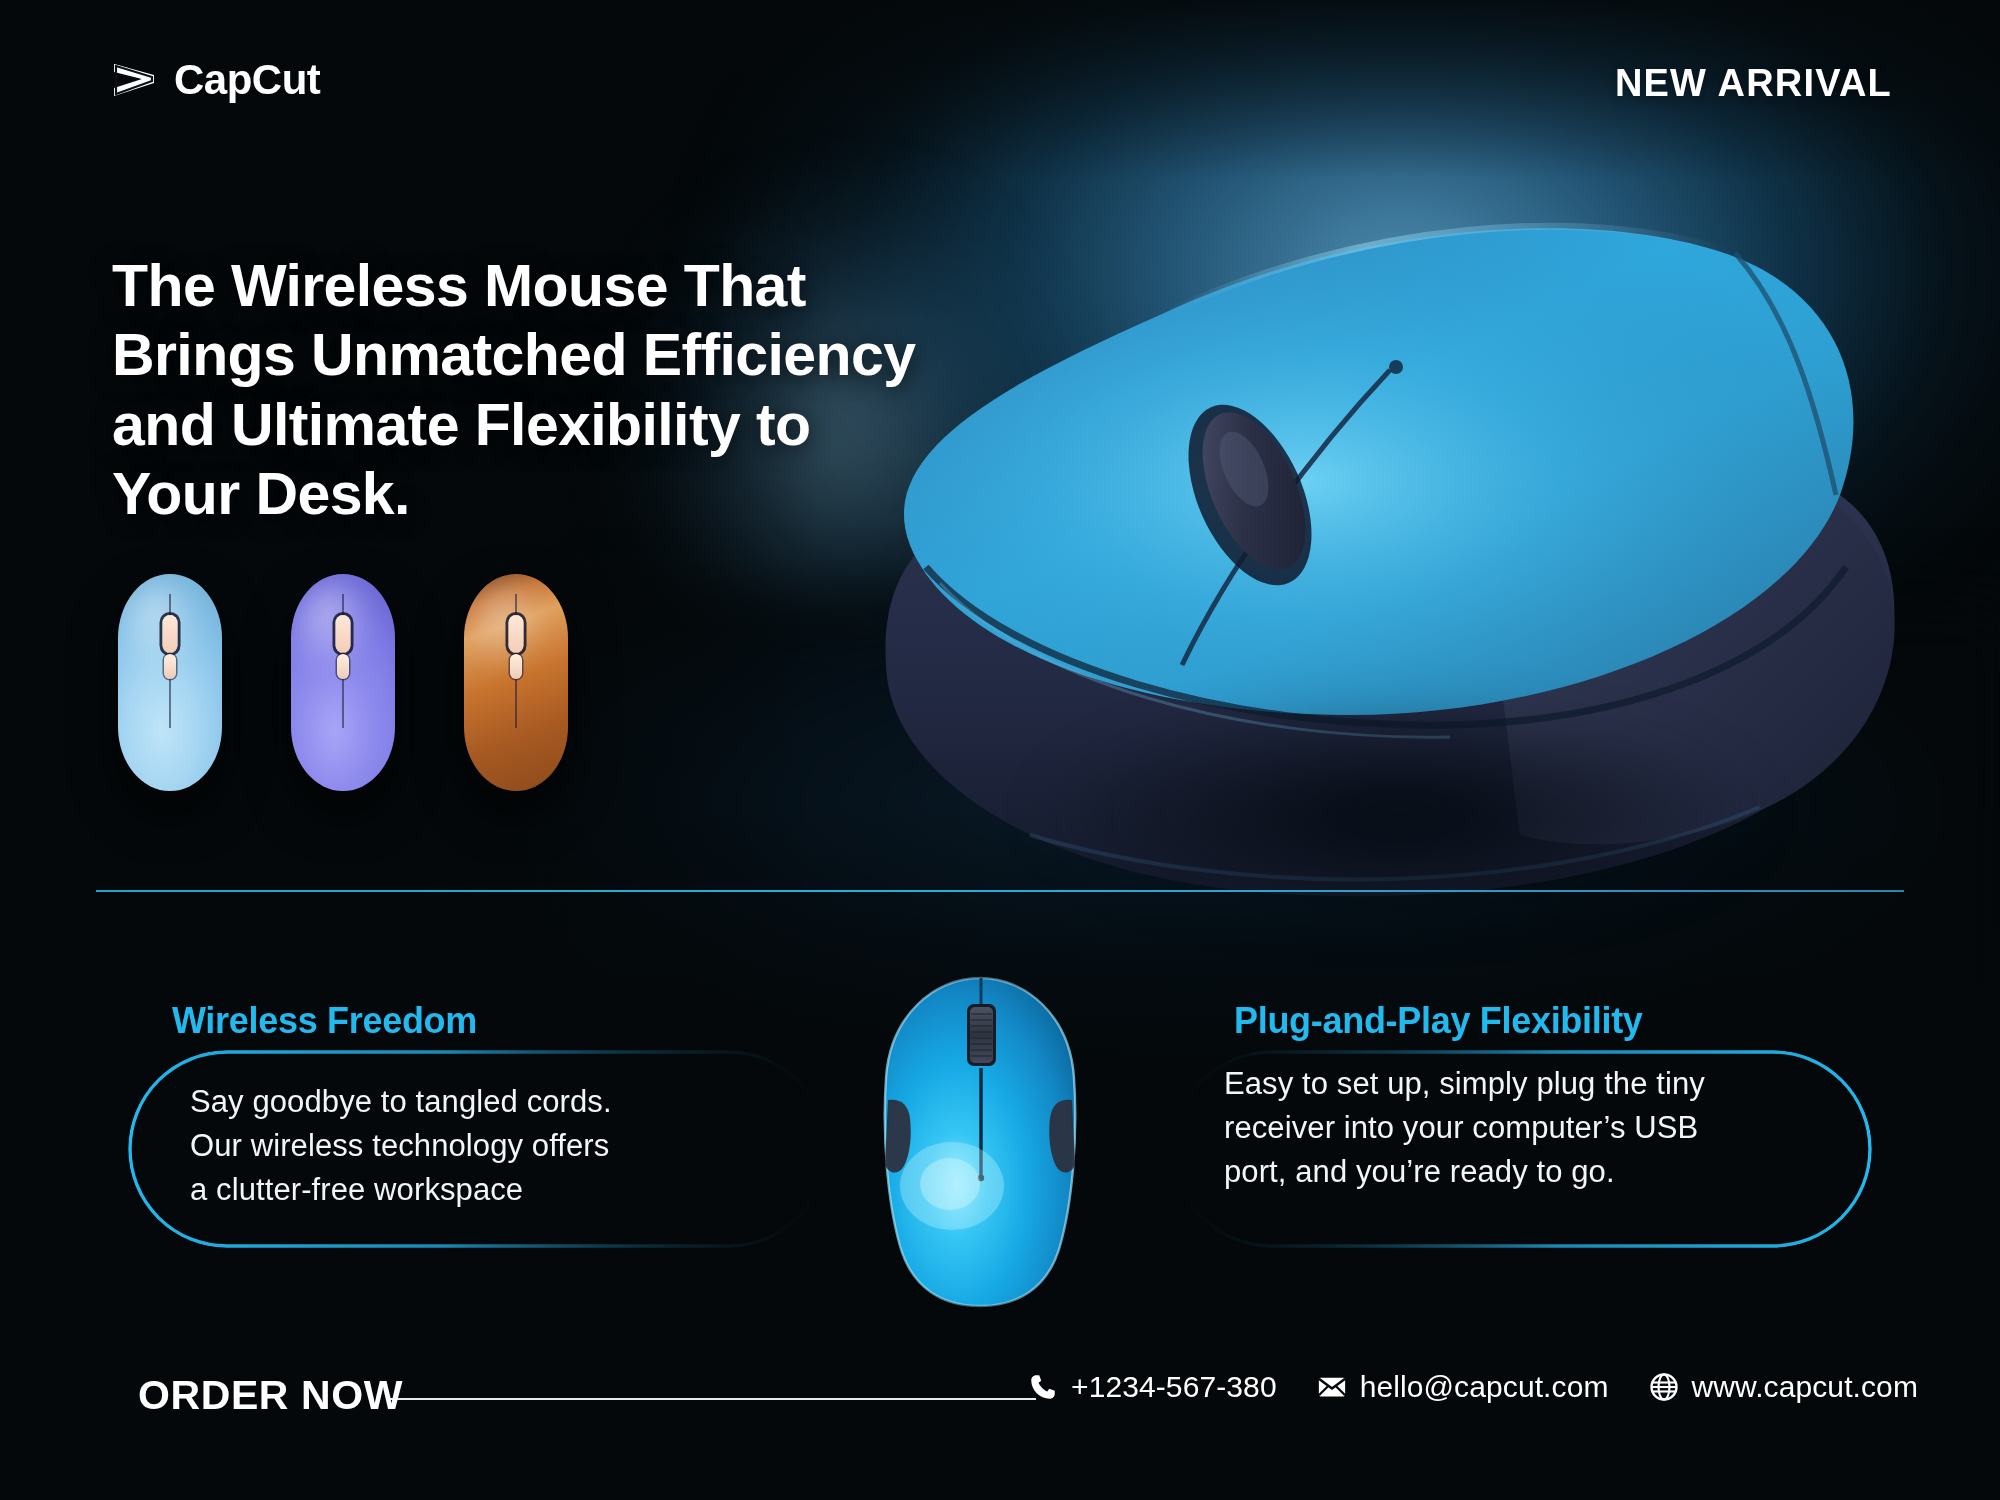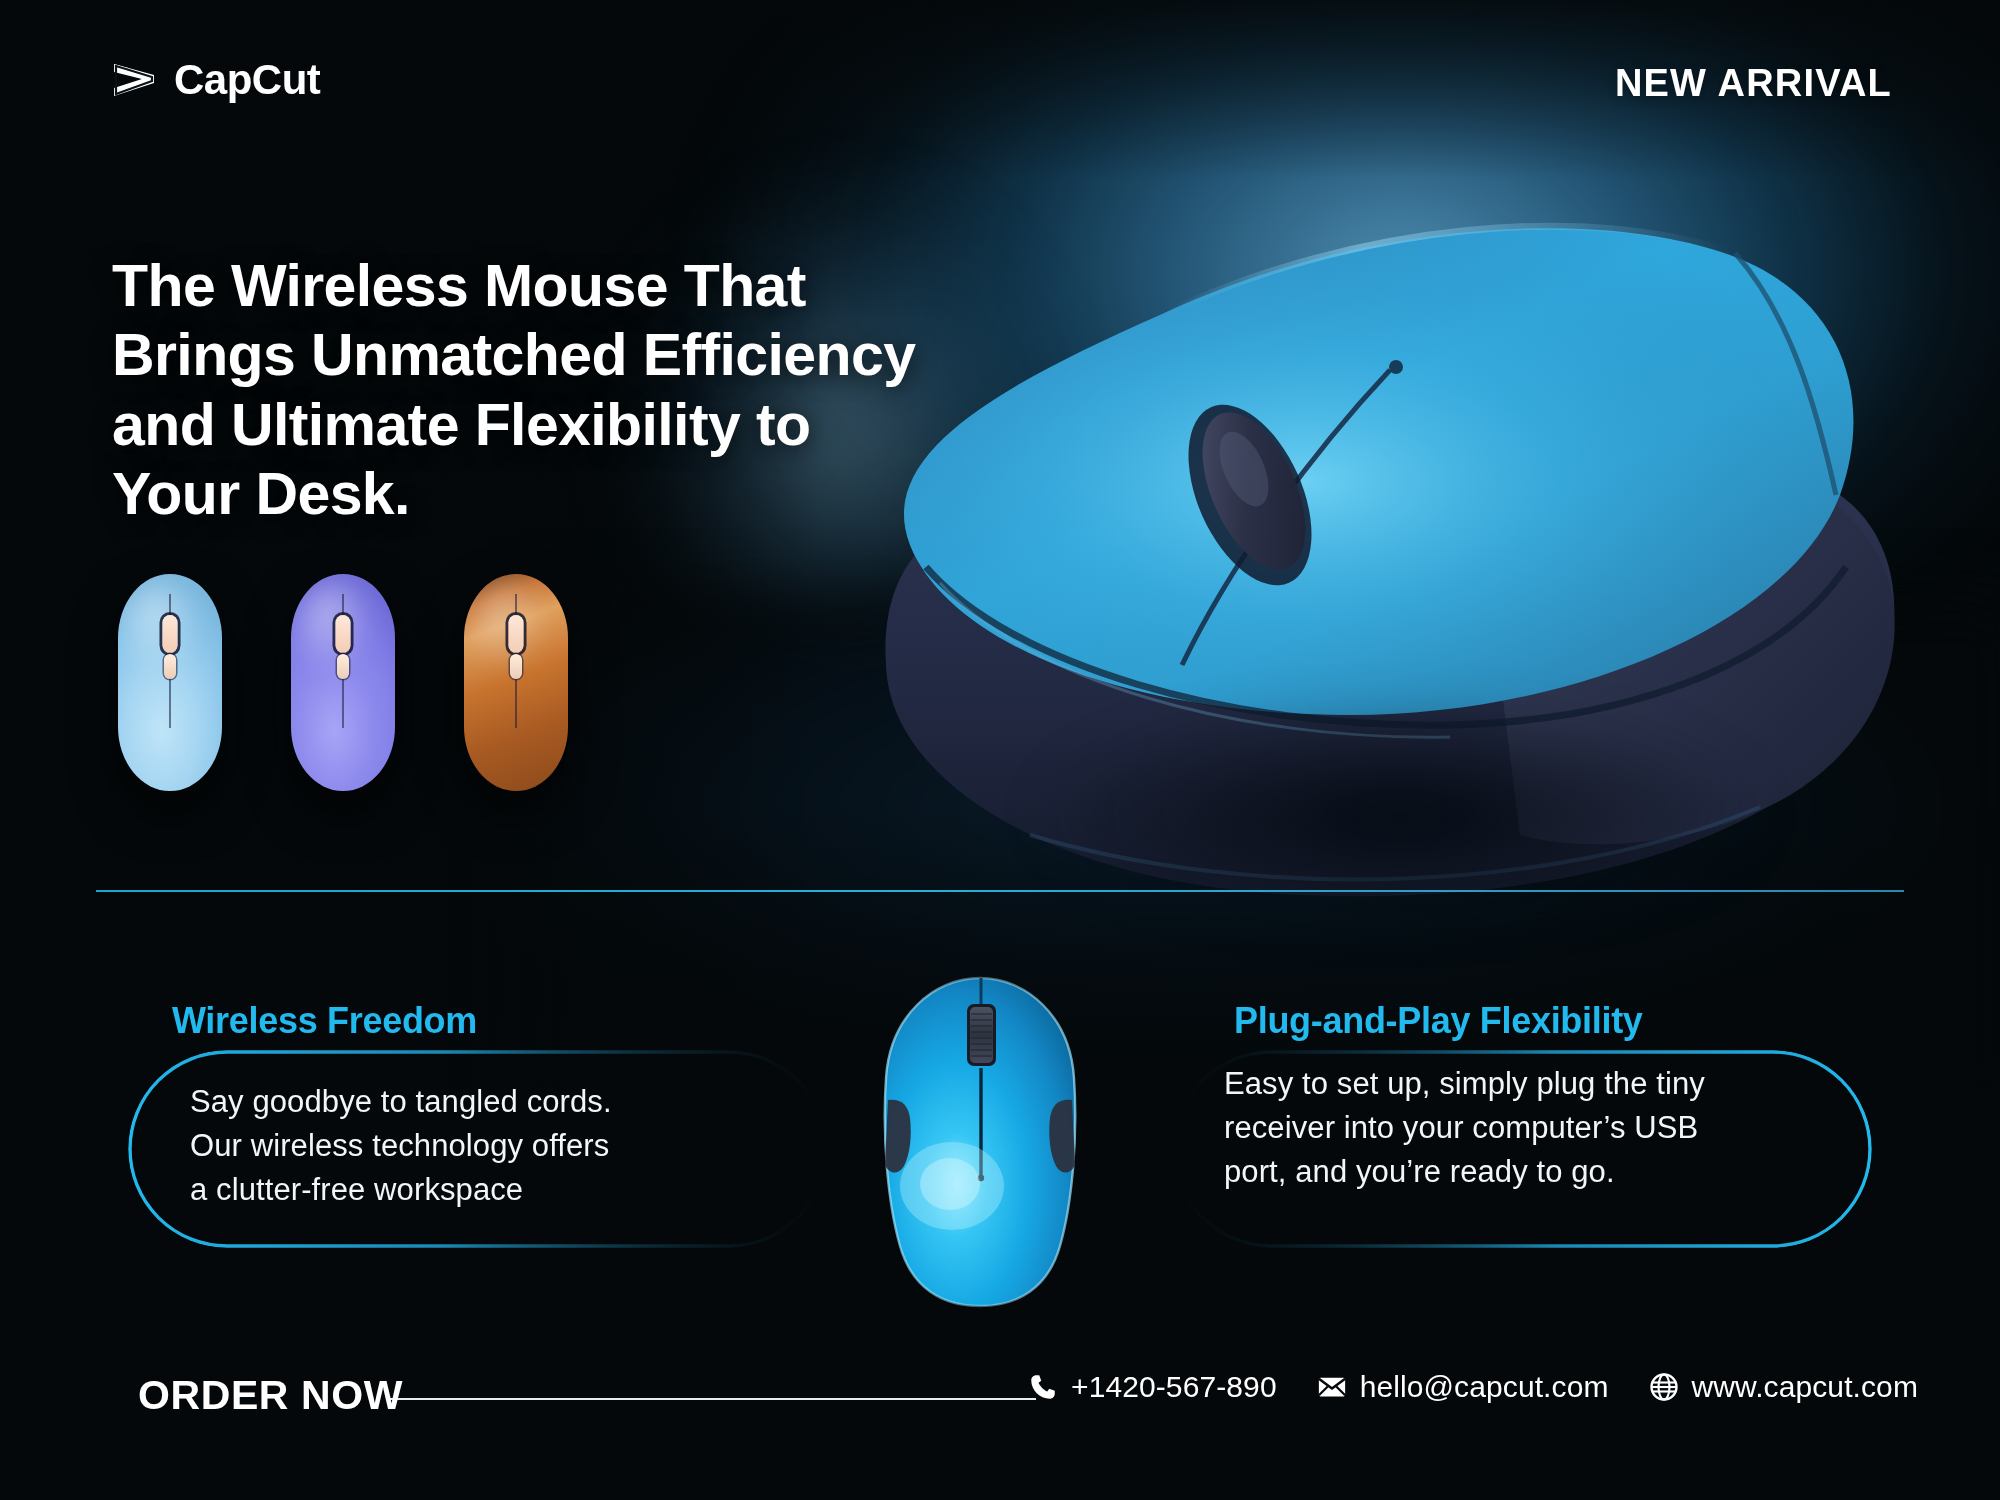--- a/index.html
+++ b/index.html
@@ -397,21 +397,21 @@
     <div class="order-now">ORDER NOW</div>
     <div class="order-rule"></div>
 
     <div class="contacts">
 
       <div class="contact">
         <svg class="cicon" viewBox="0 0 24 24">
           <path d="M6.6 2.6 L9 2.6 L10.6 7 L8.4 8.6 C9.4 11.2 12.8 14.6 15.4 15.6 L17 13.4 L21.4 15 L21.4 17.4
                    C21.4 19.6 19.6 21.4 17.4 21.4 C9.4 21.4 2.6 14.6 2.6 6.6 C2.6 4.4 4.4 2.6 6.6 2.6 Z" fill="#ffffff"></path>
         </svg>
-        <span>+1420-567-890</span>
+        <span>+1234-567-380</span>
       </div>
 
       <div class="contact">
         <svg class="cicon" viewBox="0 0 24 24">
           <rect x="1.5" y="4.5" width="21" height="15" rx="1.4" fill="#ffffff"></rect>
           <path d="M1.5 5.4 L12 13.2 L22.5 5.4" fill="none" stroke="#05090b" stroke-width="2"></path>
           <path d="M1.5 18.6 L8.6 11.6 M22.5 18.6 L15.4 11.6" fill="none" stroke="#05090b" stroke-width="1.8"></path>
         </svg>
         <span>hello@capcut.com</span>
       </div>

